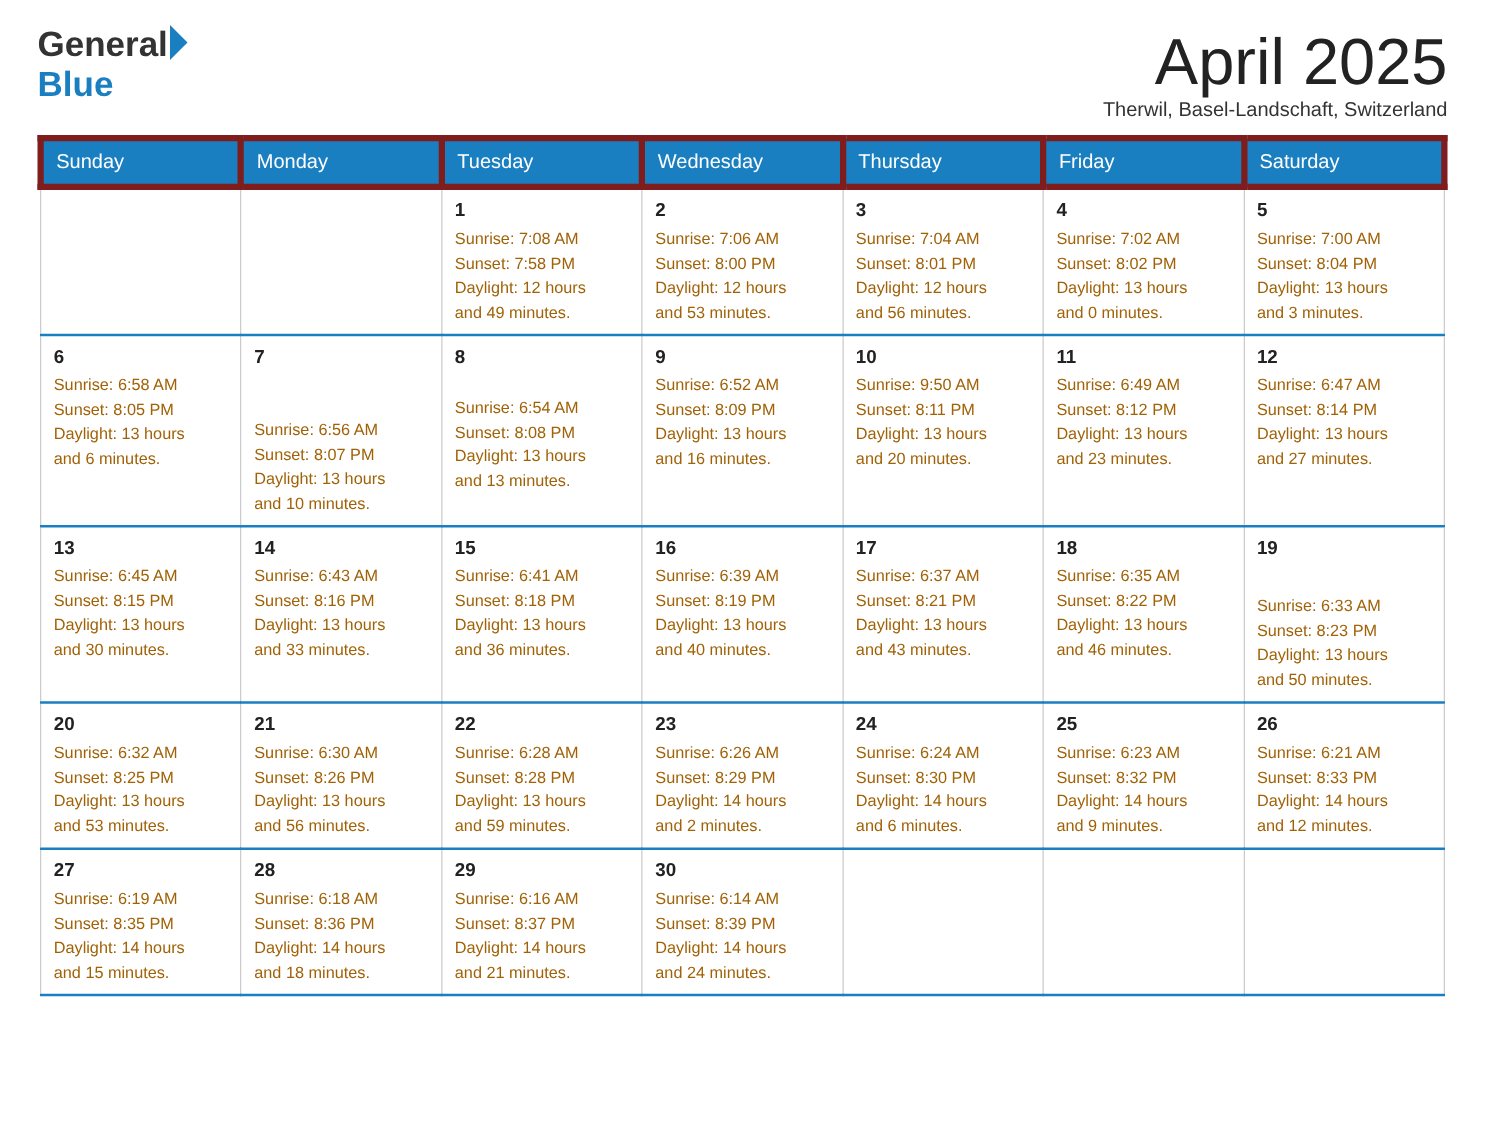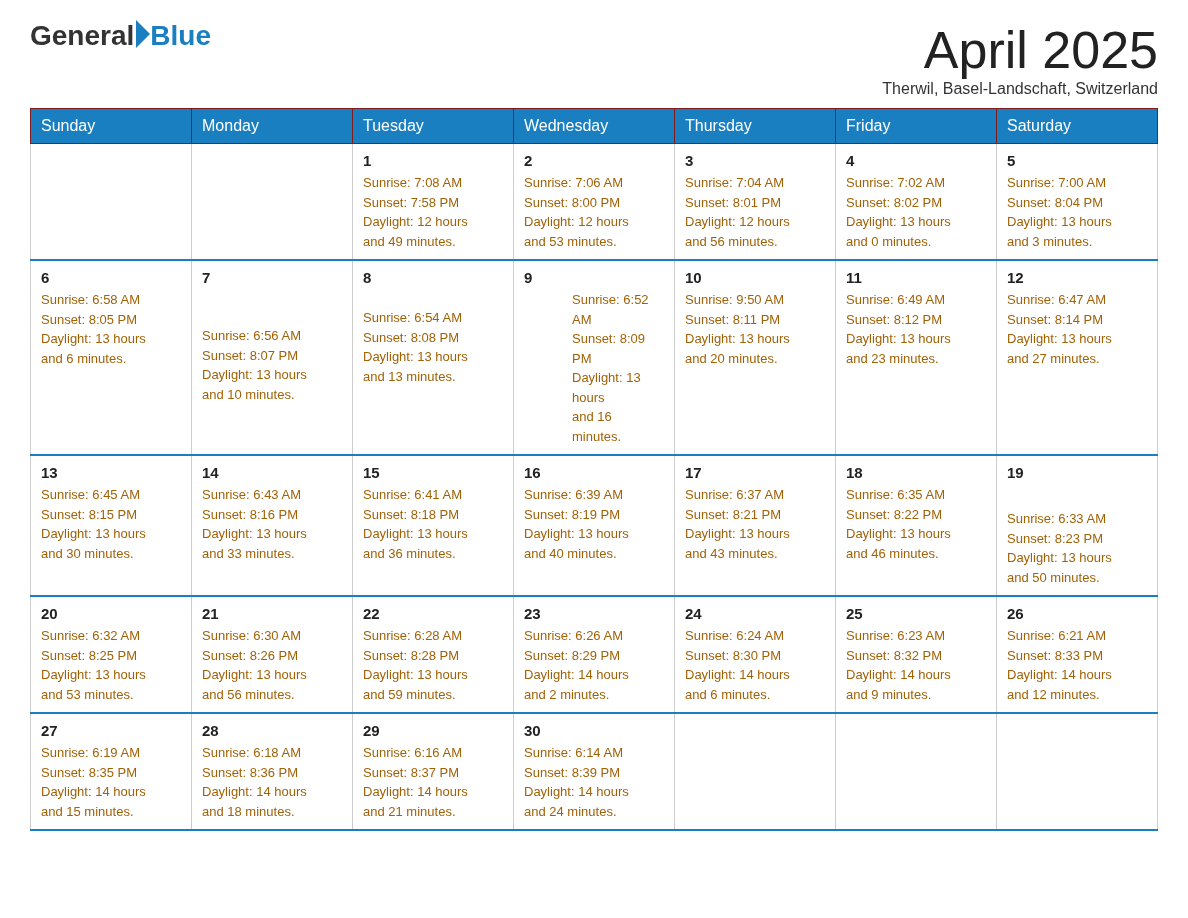--- a/index.html
+++ b/index.html
@@ -30,21 +30,21 @@
       width: 0;
       height: 0;
       border-left: 14px solid #1a7fc1;
       border-top: 14px solid transparent;
       border-bottom: 14px solid transparent;
       margin-left: 2px;
       margin-top: -4px;
     }
     .logo-wrapper {
       display: flex;
-      flex-direction: row;
+      flex-direction: column;
       align-items: flex-start;
       justify-content: center;
     }
     .logo-row {
       display: flex;
       align-items: center;
     }
     .title-area {
       text-align: right;
     }
@@ -64,21 +64,21 @@
     }
     .calendar-table thead tr {
       background-color: #1a7fc1;
     }
     .calendar-table thead th {
       color: #fff;
       font-size: 16px;
       font-weight: normal;
       padding: 8px 10px;
       text-align: left;
-      border: 1px solid #7f1d1d;
+      border: 5px solid #7f1d1d;
     }
     .calendar-table tbody td {
       vertical-align: top;
       padding: 8px 10px;
       border: 1px solid #ccc;
       font-size: 13px;
       color: #333;
       width: calc(100% / 7);
       min-height: 100px;
     }
@@ -187,21 +187,21 @@
         </td>
         <td>
           <span class="day-number">8</span>
           <div class="day-info" style="white-space: pre-line; margin-top: 22px;">Sunrise: 6:54 AM
 Sunset: 8:08 PM
 Daylight: 13 hours
 and 13 minutes.</div>
         </td>
         <td>
           <span class="day-number">9</span>
-          <div class="day-info" style="white-space: pre-line; margin-left: 48px;">Sunrise: 6:52 AM
+          <div class="day-info" style="white-space: pre-line;">Sunrise: 6:52 AM
 Sunset: 8:09 PM
 Daylight: 13 hours
 and 16 minutes.</div>
         </td>
         <td>
           <span class="day-number">10</span>
           <div class="day-info" style="white-space: pre-line;">Sunrise: 9:50 AM
 Sunset: 8:11 PM
 Daylight: 13 hours
 and 20 minutes.</div>

